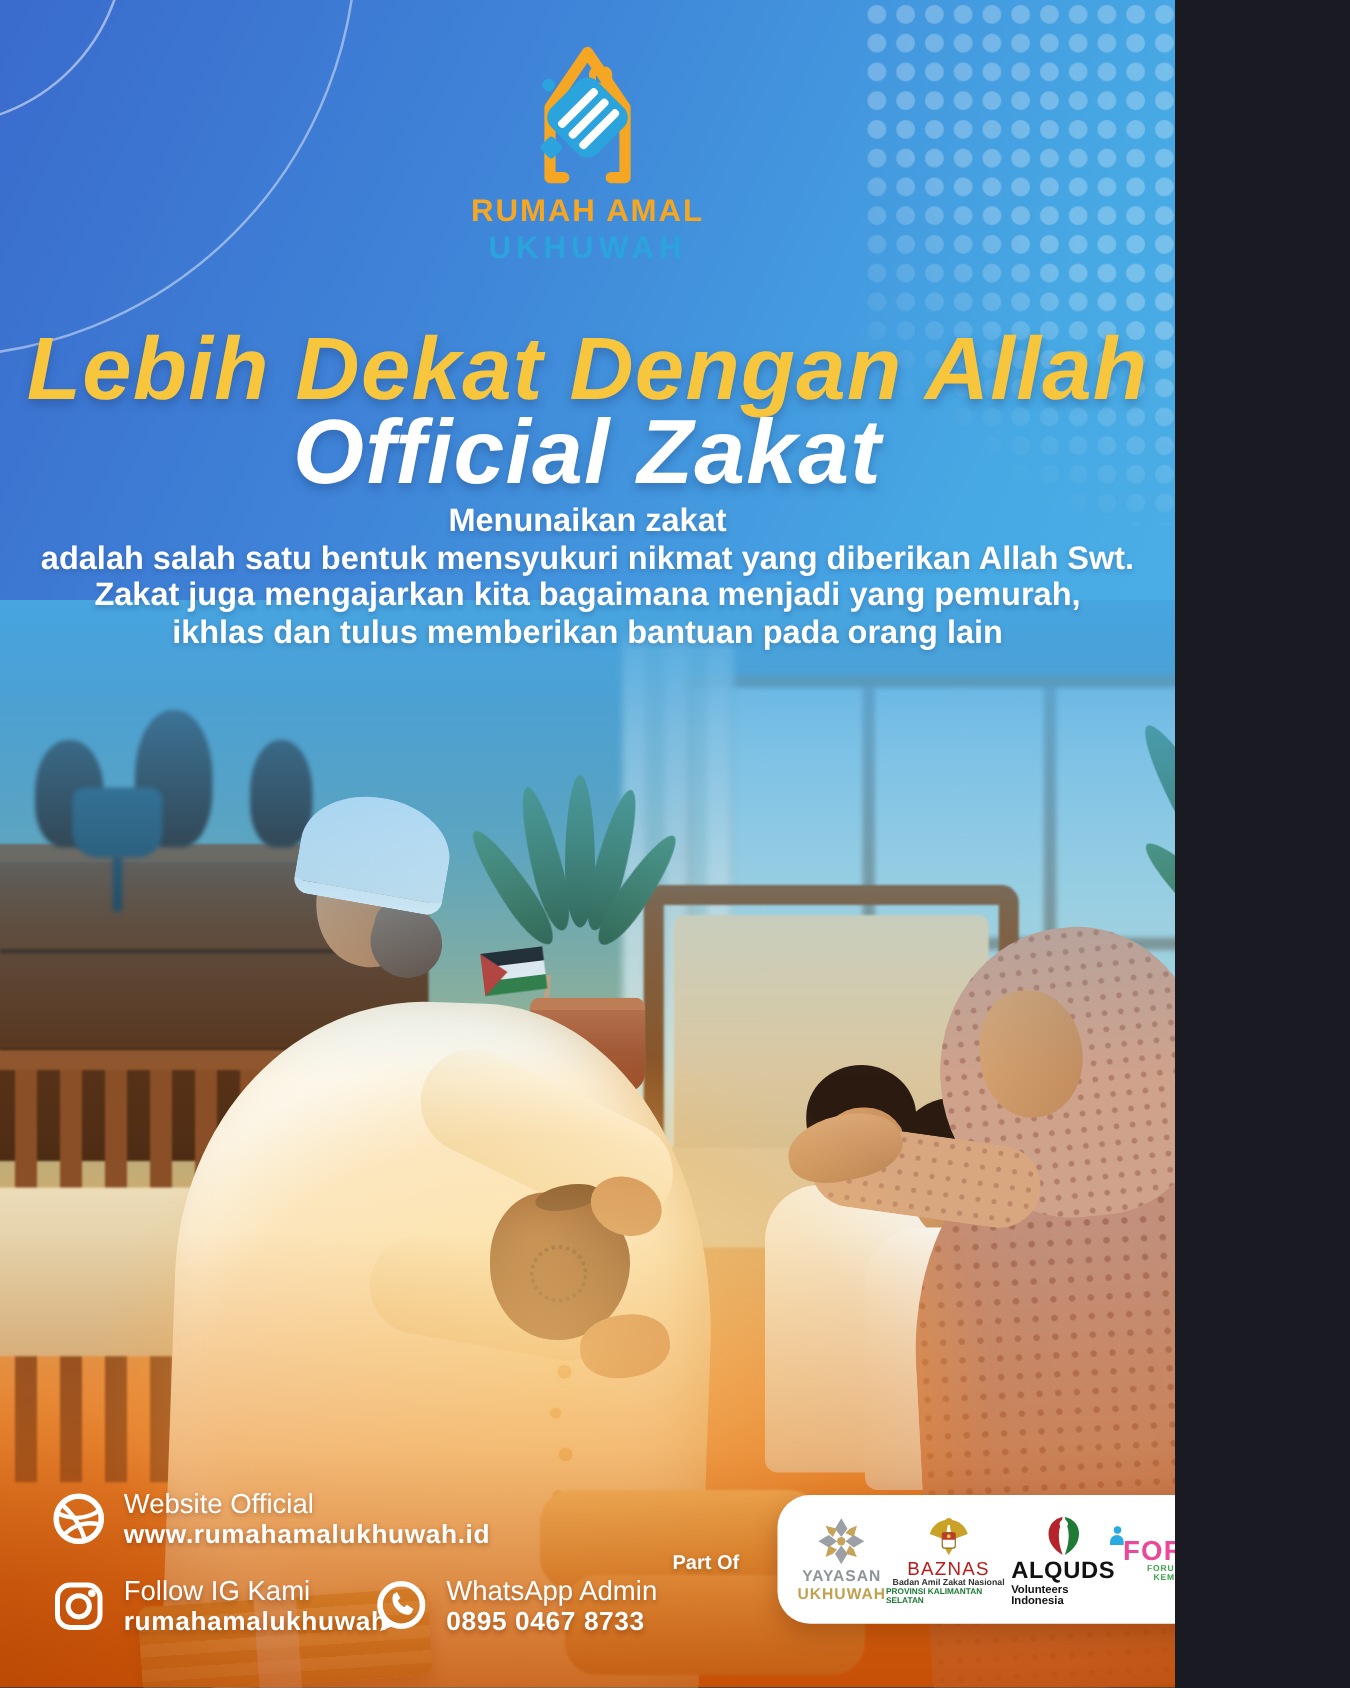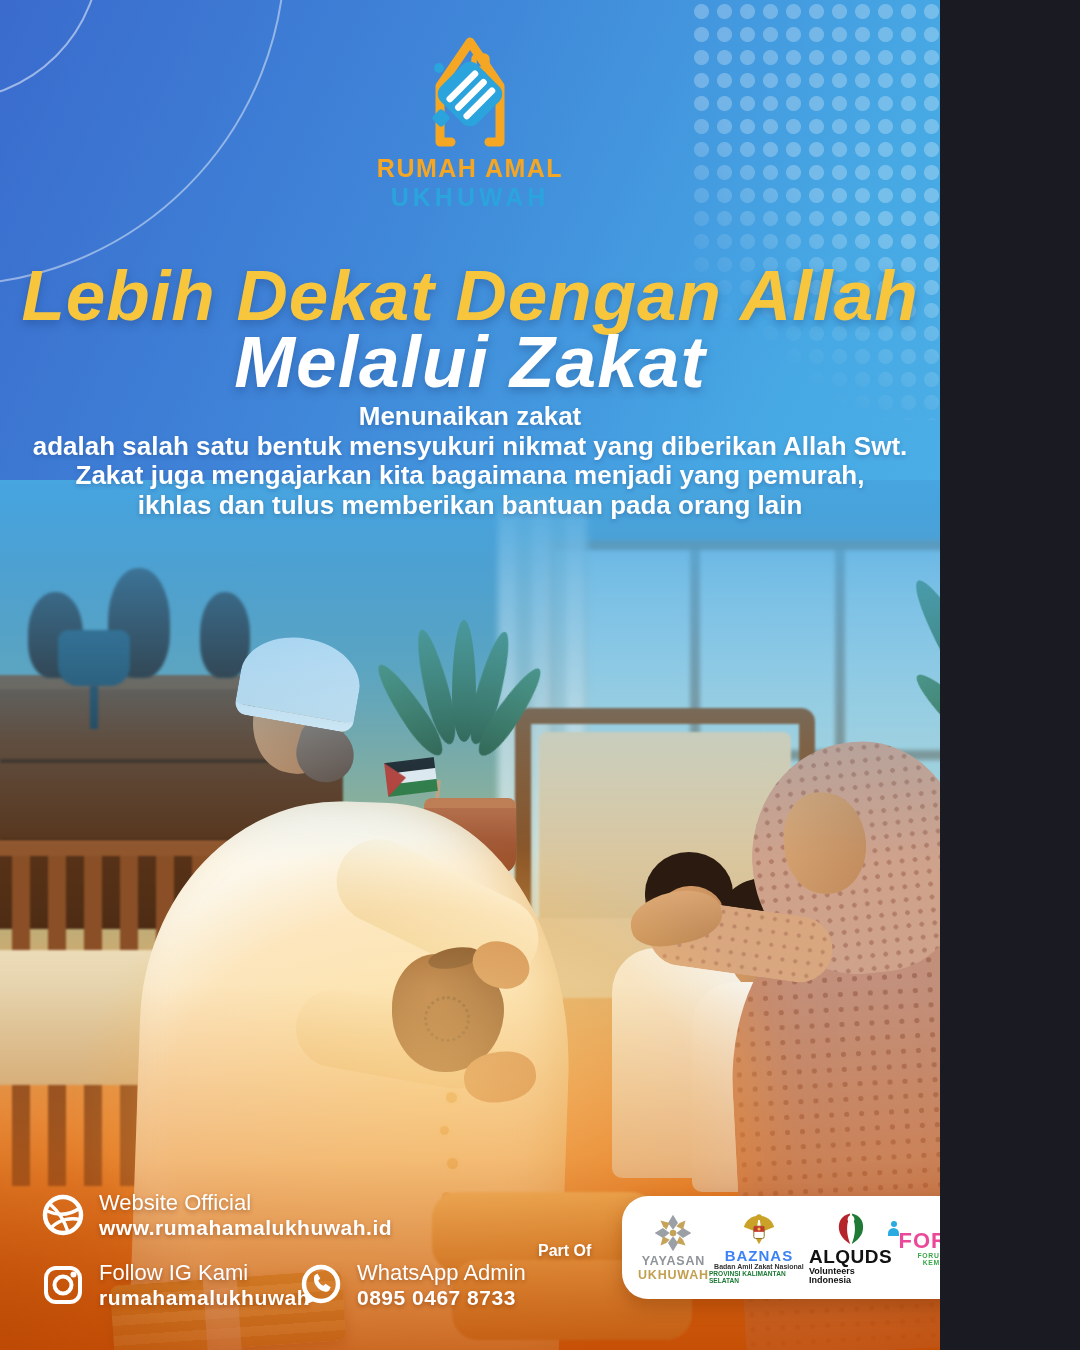--- a/index.html
+++ b/index.html
@@ -129,21 +129,21 @@
   .contact .lbl{font-size:22px;font-weight:400;display:block;}
   .contact .val{font-size:21px;font-weight:800;display:block;letter-spacing:.5px;}
   .part-of{position:absolute;left:538px;top:1242px;z-index:40;color:#fff;font-size:16px;font-weight:800;
     text-shadow:0 2px 4px rgba(120,45,0,.45);}
   .partners-card{position:absolute;left:622px;top:1196px;width:406px;height:103px;background:#fff;border-radius:26px;
     z-index:40;display:flex;align-items:center;justify-content:space-between;padding:0 16px;box-sizing:border-box;
     box-shadow:0 8px 18px rgba(120,45,0,.35);}
   .partner{display:flex;flex-direction:column;align-items:center;line-height:1.05;}
   .p-yayasan-l1{font-size:12.5px;font-weight:800;color:#8e9498;letter-spacing:.8px;margin-top:2px;}
   .p-yayasan-l2{font-size:12.5px;font-weight:800;color:#c3a050;letter-spacing:.8px;}
-  .p-baznas-t{font-size:15px;font-weight:700;color:#3b82f6;letter-spacing:1px;margin-top:1px;}
+  .p-baznas-t{font-size:15px;font-weight:400;color:#b91c1c;letter-spacing:1px;margin-top:1px;}
   .p-baznas-s{font-size:7px;font-weight:700;color:#333;}
   .p-baznas-r{font-size:6.6px;font-weight:800;color:#1c7a34;}
   .p-alquds-t{font-size:19px;font-weight:800;color:#111;letter-spacing:.5px;margin-top:1px;}
   .p-alquds-s{font-size:9px;font-weight:700;color:#111;}
   .p-fordika{position:relative;}
   .p-fordika-t{font-size:22px;font-weight:800;color:#ec4899;letter-spacing:1px;}
   .p-fordika-s{font-size:6.8px;font-weight:800;color:#3BA54A;letter-spacing:.7px;text-align:center;}
   .f-dot{position:absolute;width:8px;height:8px;border-radius:50%;}
   .f-person{position:absolute;width:11px;height:15px;}
   .f-person::before{content:"";position:absolute;left:50%;top:0;transform:translateX(-50%);width:6px;height:6px;border-radius:50%;background:#29ABE2;}
@@ -274,21 +274,21 @@
       <circle cx="44" cy="42" r="5" fill="#2BA3DC"></circle>
       <g transform="translate(46 92) rotate(45)">
           <rect x="-7" y="-7" width="14" height="14" rx="3" fill="#2BA3DC"></rect>
         </g>
     </svg>
     <div class="brand-line1">RUMAH AMAL</div>
     <div class="brand-line2">UKHUWAH</div>
   </div>
 
   <div class="headline hl1">Lebih Dekat Dengan Allah</div>
-  <div class="headline hl2">Melalui Zakat</div>
+  <div class="headline hl2">Official Zakat</div>
 
   <div class="body-text">
     <span>Menunaikan zakat</span>
     <span>adalah salah satu bentuk mensyukuri nikmat yang diberikan Allah Swt.</span>
     <span>Zakat juga mengajarkan kita bagaimana menjadi yang pemurah,</span>
     <span>ikhlas dan tulus memberikan bantuan pada orang lain</span>
   </div>
 
 
   <div class="contact" style="left:40px;top:1190px;">

